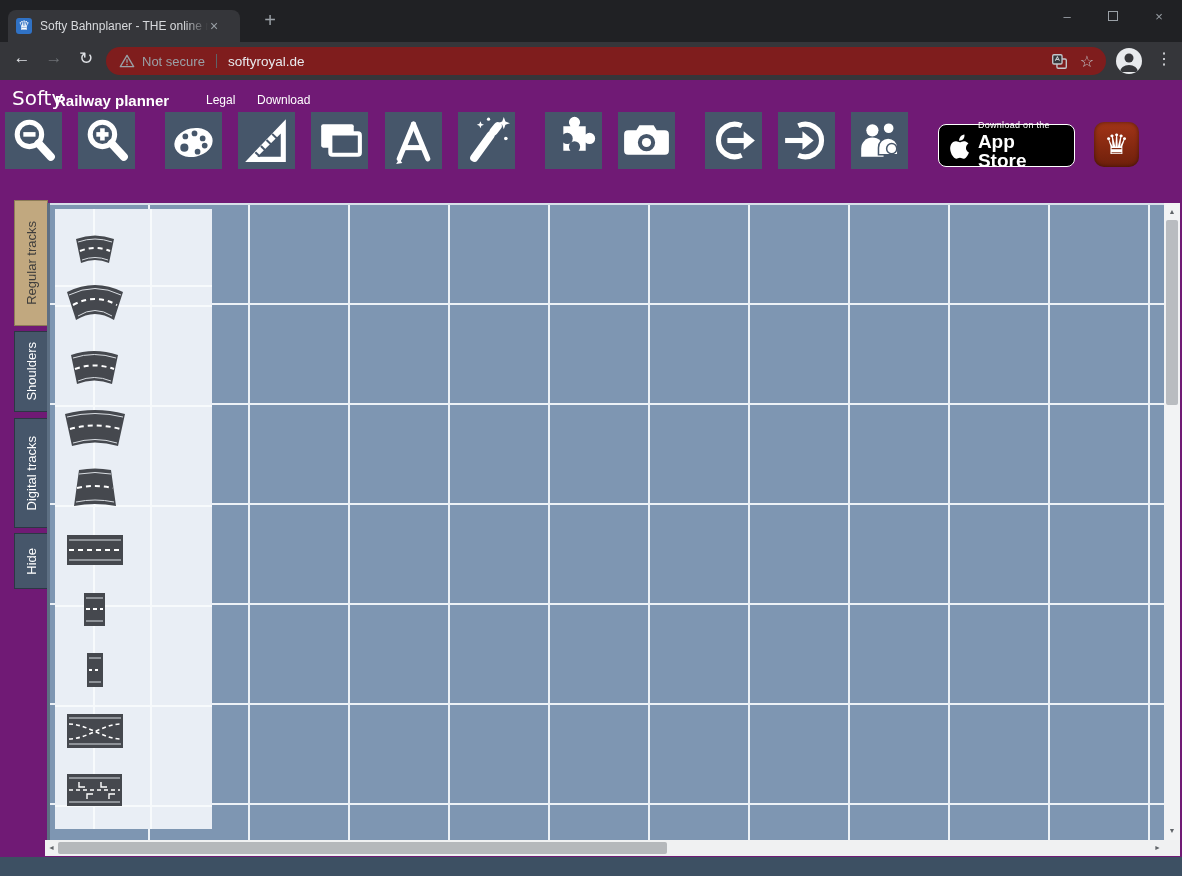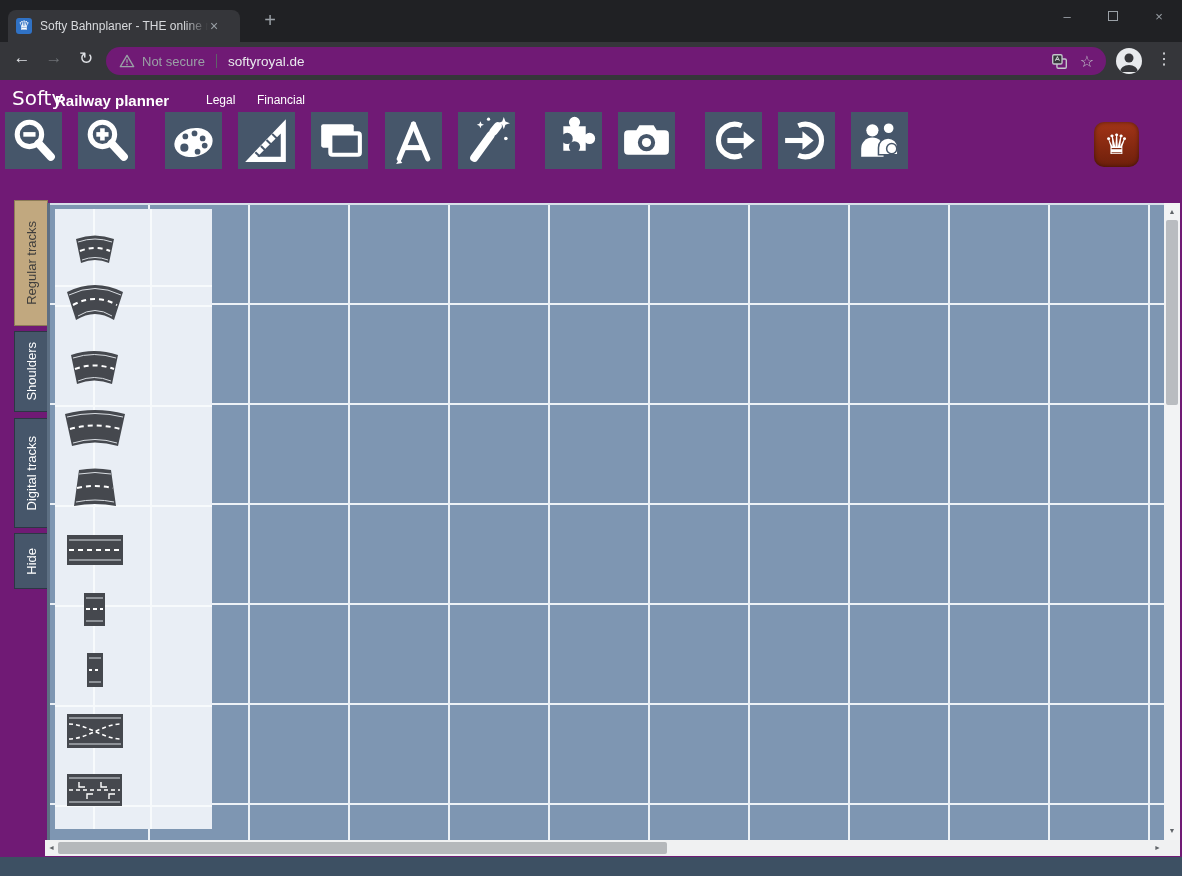--- a/index.html
+++ b/index.html
@@ -19,21 +19,21 @@
   .tab-close { color:#9aa0a6; font-size:14px; margin-left:2px; cursor:default; }
   .newtab { position:absolute; left:258px; top:8px; color:#9aa0a6; font-size:20px; width:24px; height:24px;
             text-align:center; line-height:24px; }
   .wincontrols { position:absolute; right:0; top:0; height:32px; display:flex; }
   .winbtn { width:46px; height:32px; color:#9aa0a6; font-size:13px; display:flex; align-items:center; justify-content:center; }
   .winbtn .sq { width:10px; height:10px; border:1px solid #9aa0a6; display:block; }
 
   .navbar { position:absolute; left:0; top:42px; width:1182px; height:38px; background:#35363a; }
   .navicon { position:absolute; top:48px; font-size:17px; color:#dfe1e5; width:26px; text-align:center; }
   .navicon.disabled { color:#6e7175; }
-  .omnibox { position:absolute; left:106px; top:47px; width:1000px; height:28px; background:#701a75;
+  .omnibox { position:absolute; left:106px; top:47px; width:1000px; height:28px; background:#7f1d1d;
              border-radius:14px; display:flex; align-items:center; color:#9aa0a6; }
   .omni-warn { margin-left:13px; flex:none; }
   .omni-label { font-size:13px; margin-left:7px; }
   .omni-sep { width:1px; height:14px; background:#5f6368; margin:0 11px; }
   .omni-url { font-size:13.5px; color:#e8eaed; }
   .omni-spacer { flex:1; }
   .omni-ic { margin-right:12px; flex:none; }
   .star { font-size:16px; color:#c3c7cb; }
   .avatar { position:absolute; left:1116px; top:48px; width:26px; height:26px; border-radius:50%;
             background:#e8eaed; overflow:hidden; }
@@ -152,21 +152,21 @@
     <path d="M4,24 a9,7 0 0 1 18,0 z" fill="#35363a"></path>
   </svg>
 </div>
 <div class="menu-dots">⋮</div>
 
 <div class="page">
 
   <div class="brand">Softy</div>
   <div class="page-title">Railway planner</div>
   <div class="hlink legal">Legal</div>
-  <div class="hlink financial">Financial</div>
+  <div class="hlink financial">Download</div>
 
   <div class="toolbtn" style="left:5px;">
     <svg width="57" height="57" viewBox="0 0 56 56">
       <circle cx="24" cy="22" r="12" fill="none" stroke="#fff" stroke-width="5"></circle>
       <line x1="33" y1="31" x2="45" y2="44" stroke="#fff" stroke-width="8" stroke-linecap="round"></line>
       <line x1="18" y1="22" x2="30" y2="22" stroke="#fff" stroke-width="4.5"></line>
     </svg>
   </div>
   <div class="toolbtn" style="left:78px;">
     <svg width="57" height="57" viewBox="0 0 56 56">
@@ -248,20 +248,30 @@
   <div class="toolbtn" style="left:851px;">
     <svg width="57" height="57" viewBox="0 0 56 56">
       <circle cx="21" cy="18" r="6" fill="#fff"></circle>
       <path d="M10,44 v-8 a11,11 0 0 1 22,0 v8 z" fill="#fff"></path>
       <circle cx="37" cy="16" r="5.5" fill="#fff" stroke="#46566a" stroke-width="1.5"></circle>
       <path d="M27,42 v-7 a9.5,9.5 0 0 1 19,0 v7 z" fill="#fff" stroke="#46566a" stroke-width="1.5"></path>
       <circle cx="40" cy="36" r="5" fill="none" stroke="#46566a" stroke-width="1.5"></circle>
     </svg>
   </div>
 
+  <div class="appstore">
+    <svg width="22" height="27" viewBox="0 0 24 30">
+      <path d="M16.5,7.6 c1.5,-1.8 1.4,-4.4 1.2,-5.2 c-1.6,.1 -3.5,1.1 -4.6,2.4 c-1,1.2 -1.7,3.1 -1.4,4.8 c1.8,.1 3.6,-.9 4.8,-2 z" fill="#fff"></path>
+      <path d="M19.5,17.9 c0,-3.4 2.8,-5 2.9,-5.1 c-1.6,-2.3 -4,-2.6 -4.9,-2.7 c-2.1,-.2 -4,1.2 -5.1,1.2 c-1,0 -2.7,-1.2 -4.4,-1.1 c-2.3,0 -4.4,1.3 -5.5,3.4 c-2.4,4.1 -.6,10 1.6,13.3 c1.1,1.6 2.5,3.4 4.2,3.3 c1.7,-.1 2.3,-1.1 4.3,-1.1 c2,0 2.6,1.1 4.4,1 c1.8,0 3,-1.6 4.1,-3.3 c1.3,-1.9 1.8,-3.7 1.9,-3.8 c0,0 -3.5,-1.3 -3.5,-5.1 z" fill="#fff"></path>
+    </svg>
+    <div class="txt">
+      <div class="l1">Download on the</div>
+      <div class="l2">App Store</div>
+    </div>
+  </div>
   <div class="redlogo">♛</div>
 
 
   <div class="vtab active t0">
       <span>Regular tracks</span>
     </div>
   <div class="vtab t1">
       <span>Shoulders</span>
     </div>
   <div class="vtab t2">

